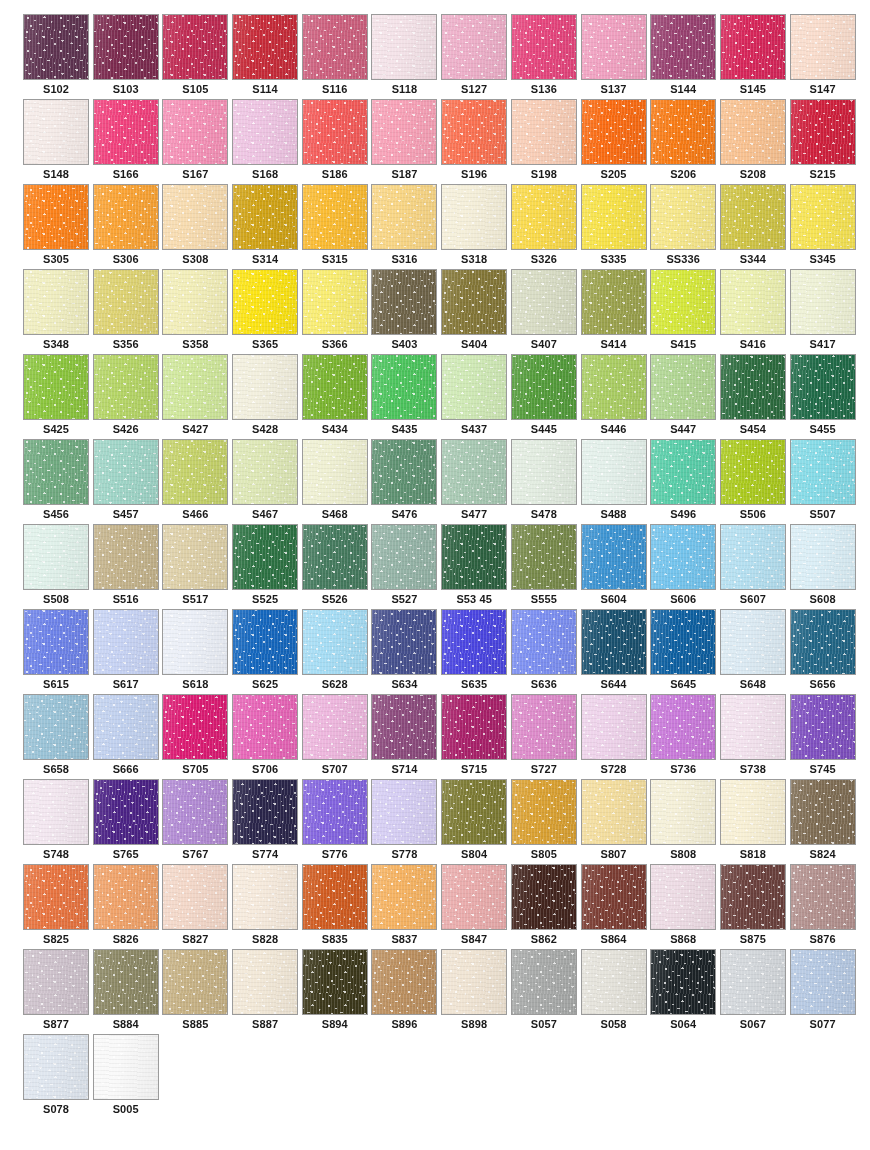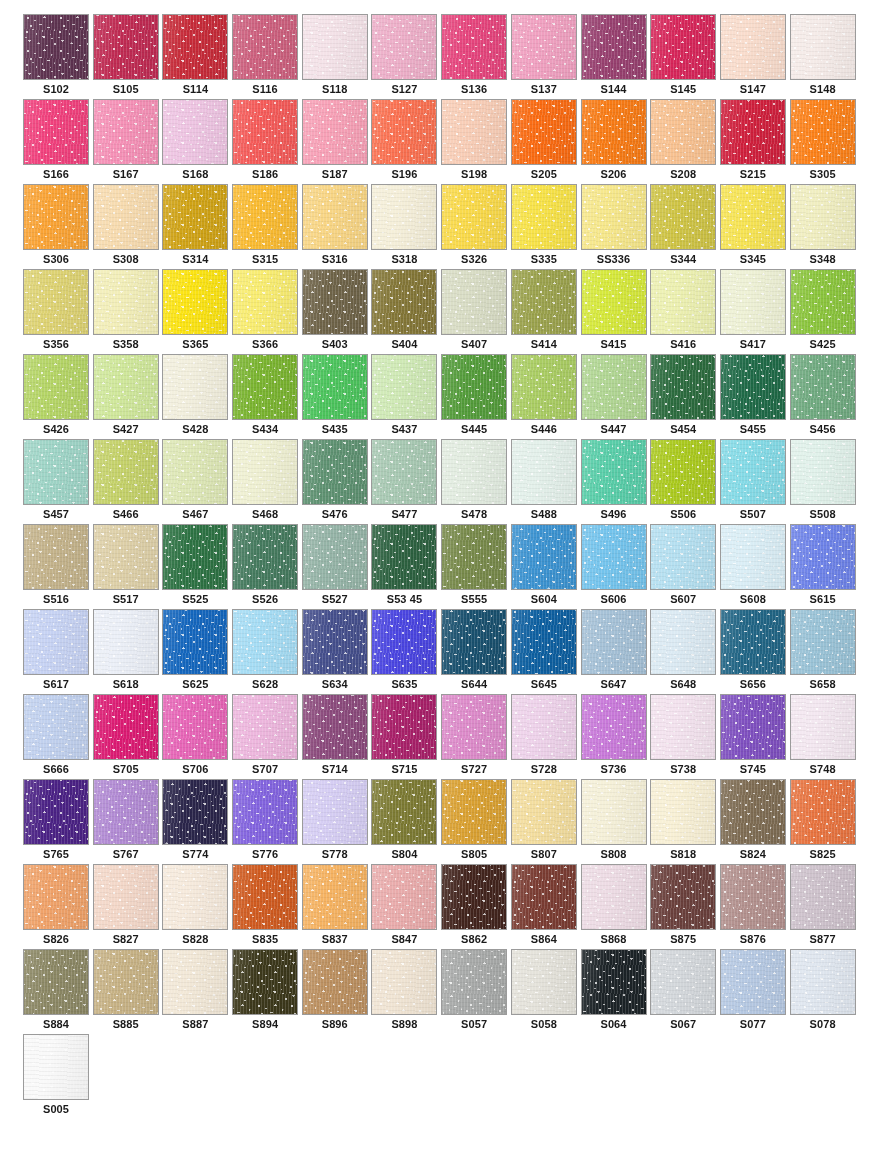--- a/index.html
+++ b/index.html
@@ -111,20 +111,24 @@
 <style>.chip[data-sp="0"]::before{background-position:0px 0px;}.chip[data-sp="1"]::before{background-position:11px 19px;}.chip[data-sp="2"]::before{background-position:22px 5px;}.chip[data-sp="3"]::before{background-position:0px 24px;}.chip[data-sp="4"]::before{background-position:11px 10px;}.chip[data-sp="5"]::before{background-position:22px 29px;}.chip[data-sp="6"]::before{background-position:0px 15px;}.chip[data-sp="7"]::before{background-position:11px 1px;}.chip[data-sp="8"]::before{background-position:22px 20px;}.chip[data-sp="9"]::before{background-position:0px 6px;}.chip[data-sp="10"]::before{background-position:11px 25px;}.chip[data-sp="11"]::before{background-position:22px 11px;}.chip[data-sp="12"]::before{background-position:0px 30px;}.chip[data-sp="13"]::before{background-position:11px 16px;}.chip[data-sp="14"]::before{background-position:22px 2px;}.chip[data-sp="15"]::before{background-position:0px 21px;}.chip[data-sp="16"]::before{background-position:11px 7px;}.chip[data-sp="17"]::before{background-position:22px 26px;}.chip[data-sp="18"]::before{background-position:0px 12px;}.chip[data-sp="19"]::before{background-position:11px 31px;}.chip[data-sp="20"]::before{background-position:22px 17px;}.chip[data-sp="21"]::before{background-position:0px 3px;}.chip[data-sp="22"]::before{background-position:11px 22px;}.chip[data-sp="23"]::before{background-position:22px 8px;}.chip[data-sp="24"]::before{background-position:0px 27px;}.chip[data-sp="25"]::before{background-position:11px 13px;}.chip[data-sp="26"]::before{background-position:22px 32px;}.chip[data-sp="27"]::before{background-position:0px 18px;}.chip[data-sp="28"]::before{background-position:11px 4px;}.chip[data-sp="29"]::before{background-position:22px 23px;}.chip[data-sp="30"]::before{background-position:0px 9px;}.chip[data-sp="31"]::before{background-position:11px 28px;}.chip[data-sp="32"]::before{background-position:22px 14px;}.chip[data-sp="33"]::before{background-position:0px 0px;}.chip[data-sp="34"]::before{background-position:11px 19px;}.chip[data-sp="35"]::before{background-position:22px 5px;}.chip[data-sp="36"]::before{background-position:0px 24px;}.chip[data-sp="37"]::before{background-position:11px 10px;}.chip[data-sp="38"]::before{background-position:22px 29px;}.chip[data-sp="39"]::before{background-position:0px 15px;}.chip[data-sp="40"]::before{background-position:11px 1px;}.chip[data-sp="41"]::before{background-position:22px 20px;}.chip[data-sp="42"]::before{background-position:0px 6px;}.chip[data-sp="43"]::before{background-position:11px 25px;}.chip[data-sp="44"]::before{background-position:22px 11px;}.chip[data-sp="45"]::before{background-position:0px 30px;}.chip[data-sp="46"]::before{background-position:11px 16px;}.chip[data-sp="47"]::before{background-position:22px 2px;}.chip[data-sp="48"]::before{background-position:0px 21px;}.chip[data-sp="49"]::before{background-position:11px 7px;}.chip[data-sp="50"]::before{background-position:22px 26px;}.chip[data-sp="51"]::before{background-position:0px 12px;}.chip[data-sp="52"]::before{background-position:11px 31px;}.chip[data-sp="53"]::before{background-position:22px 17px;}.chip[data-sp="54"]::before{background-position:0px 3px;}.chip[data-sp="55"]::before{background-position:11px 22px;}.chip[data-sp="56"]::before{background-position:22px 8px;}.chip[data-sp="57"]::before{background-position:0px 27px;}.chip[data-sp="58"]::before{background-position:11px 13px;}.chip[data-sp="59"]::before{background-position:22px 32px;}.chip[data-sp="60"]::before{background-position:0px 18px;}.chip[data-sp="61"]::before{background-position:11px 4px;}.chip[data-sp="62"]::before{background-position:22px 23px;}.chip[data-sp="63"]::before{background-position:0px 9px;}.chip[data-sp="64"]::before{background-position:11px 28px;}.chip[data-sp="65"]::before{background-position:22px 14px;}.chip[data-sp="66"]::before{background-position:0px 0px;}.chip[data-sp="67"]::before{background-position:11px 19px;}.chip[data-sp="68"]::before{background-position:22px 5px;}.chip[data-sp="69"]::before{background-position:0px 24px;}.chip[data-sp="70"]::before{background-position:11px 10px;}.chip[data-sp="71"]::before{background-position:22px 29px;}.chip[data-sp="72"]::before{background-position:0px 15px;}.chip[data-sp="73"]::before{background-position:11px 1px;}.chip[data-sp="74"]::before{background-position:22px 20px;}.chip[data-sp="75"]::before{background-position:0px 6px;}.chip[data-sp="76"]::before{background-position:11px 25px;}.chip[data-sp="77"]::before{background-position:22px 11px;}.chip[data-sp="78"]::before{background-position:0px 30px;}.chip[data-sp="79"]::before{background-position:11px 16px;}.chip[data-sp="80"]::before{background-position:22px 2px;}.chip[data-sp="81"]::before{background-position:0px 21px;}.chip[data-sp="82"]::before{background-position:11px 7px;}.chip[data-sp="83"]::before{background-position:22px 26px;}.chip[data-sp="84"]::before{background-position:0px 12px;}.chip[data-sp="85"]::before{background-position:11px 31px;}.chip[data-sp="86"]::before{background-position:22px 17px;}.chip[data-sp="87"]::before{background-position:0px 3px;}.chip[data-sp="88"]::before{background-position:11px 22px;}.chip[data-sp="89"]::before{background-position:22px 8px;}.chip[data-sp="90"]::before{background-position:0px 27px;}.chip[data-sp="91"]::before{background-position:11px 13px;}.chip[data-sp="92"]::before{background-position:22px 32px;}.chip[data-sp="93"]::before{background-position:0px 18px;}.chip[data-sp="94"]::before{background-position:11px 4px;}.chip[data-sp="95"]::before{background-position:22px 23px;}.chip[data-sp="96"]::before{background-position:0px 9px;}.chip[data-sp="97"]::before{background-position:11px 28px;}.chip[data-sp="98"]::before{background-position:22px 14px;}.chip[data-sp="99"]::before{background-position:0px 0px;}.chip[data-sp="100"]::before{background-position:11px 19px;}.chip[data-sp="101"]::before{background-position:22px 5px;}.chip[data-sp="102"]::before{background-position:0px 24px;}.chip[data-sp="103"]::before{background-position:11px 10px;}.chip[data-sp="104"]::before{background-position:22px 29px;}.chip[data-sp="105"]::before{background-position:0px 15px;}.chip[data-sp="106"]::before{background-position:11px 1px;}.chip[data-sp="107"]::before{background-position:22px 20px;}.chip[data-sp="108"]::before{background-position:0px 6px;}.chip[data-sp="109"]::before{background-position:11px 25px;}.chip[data-sp="110"]::before{background-position:22px 11px;}.chip[data-sp="111"]::before{background-position:0px 30px;}.chip[data-sp="112"]::before{background-position:11px 16px;}.chip[data-sp="113"]::before{background-position:22px 2px;}.chip[data-sp="114"]::before{background-position:0px 21px;}.chip[data-sp="115"]::before{background-position:11px 7px;}.chip[data-sp="116"]::before{background-position:22px 26px;}.chip[data-sp="117"]::before{background-position:0px 12px;}.chip[data-sp="118"]::before{background-position:11px 31px;}.chip[data-sp="119"]::before{background-position:22px 17px;}.chip[data-sp="120"]::before{background-position:0px 3px;}.chip[data-sp="121"]::before{background-position:11px 22px;}.chip[data-sp="122"]::before{background-position:22px 8px;}.chip[data-sp="123"]::before{background-position:0px 27px;}.chip[data-sp="124"]::before{background-position:11px 13px;}.chip[data-sp="125"]::before{background-position:22px 32px;}.chip[data-sp="126"]::before{background-position:0px 18px;}.chip[data-sp="127"]::before{background-position:11px 4px;}.chip[data-sp="128"]::before{background-position:22px 23px;}.chip[data-sp="129"]::before{background-position:0px 9px;}.chip[data-sp="130"]::before{background-position:11px 28px;}.chip[data-sp="131"]::before{background-position:22px 14px;}.chip[data-sp="132"]::before{background-position:0px 0px;}.chip[data-sp="133"]::before{background-position:11px 19px;}.chip[data-sp="134"]::before{background-position:22px 5px;}.chip[data-sp="135"]::before{background-position:0px 24px;}.chip[data-sp="136"]::before{background-position:11px 10px;}.chip[data-sp="137"]::before{background-position:22px 29px;}.chip[data-sp="138"]::before{background-position:0px 15px;}.chip[data-sp="139"]::before{background-position:11px 1px;}.chip[data-sp="140"]::before{background-position:22px 20px;}.chip[data-sp="141"]::before{background-position:0px 6px;}.chip[data-sp="142"]::before{background-position:11px 25px;}.chip[data-sp="143"]::before{background-position:22px 11px;}.chip[data-sp="144"]::before{background-position:0px 30px;}.chip[data-sp="145"]::before{background-position:11px 16px;}.chip[data-sp="146"]::before{background-position:22px 2px;}.chip[data-sp="147"]::before{background-position:0px 21px;}.chip[data-sp="148"]::before{background-position:11px 7px;}.chip[data-sp="149"]::before{background-position:22px 26px;}</style></head>
 <body>
 
 <div id="chart">
   <div class="swatch-grid">
       <div class="swatch-cell">
         <div class="chip" data-sp="0" style="background-color: rgb(94, 51, 80); --p: 0; background-position: 0px 0px;"></div>
         <div class="chip-label">S102</div>
       </div>
       <div class="swatch-cell">
+        <div class="chip" data-sp="1" style="background-color: rgb(123, 42, 78); --p: 1; background-position: 13px 7px;"></div>
+        <div class="chip-label">S103</div>
+      </div>
+      <div class="swatch-cell">
         <div class="chip" data-sp="2" style="background-color: rgb(191, 42, 82); --p: 2; background-position: 26px 14px;"></div>
         <div class="chip-label">S105</div>
       </div>
       <div class="swatch-cell">
         <div class="chip" data-sp="3" style="background-color: rgb(198, 42, 56); --p: 3; background-position: 6px 21px;"></div>
         <div class="chip-label">S114</div>
       </div>
       <div class="swatch-cell">
         <div class="chip" data-sp="4" style="background-color: rgb(204, 95, 125); --p: 4; background-position: 19px 28px;"></div>
         <div class="chip-label">S116</div>
@@ -467,30 +471,30 @@
       </div>
       <div class="swatch-cell">
         <div class="chip" data-sp="89" style="background-color: rgb(69, 79, 140); --p: 89; background-position: 2px 29px;"></div>
         <div class="chip-label">S634</div>
       </div>
       <div class="swatch-cell">
         <div class="chip" data-sp="90" style="background-color: rgb(74, 69, 224); --p: 90; background-position: 15px 3px;"></div>
         <div class="chip-label">S635</div>
       </div>
       <div class="swatch-cell">
+        <div class="chip" data-sp="91" style="background-color: rgb(123, 142, 240); --p: 91; background-position: 28px 10px;"></div>
+        <div class="chip-label">S636</div>
+      </div>
+      <div class="swatch-cell">
         <div class="chip" data-sp="92" style="background-color: rgb(25, 80, 110); --p: 92; background-position: 8px 17px;"></div>
         <div class="chip-label">S644</div>
       </div>
       <div class="swatch-cell">
         <div class="chip" data-sp="93" style="background-color: rgb(13, 95, 160); --p: 93; background-position: 21px 24px;"></div>
         <div class="chip-label">S645</div>
-      </div>
-      <div class="swatch-cell">
-        <div class="chip" data-sp="94" style="background-color: rgb(164, 192, 214); --p: 94; background-position: 1px 31px;"></div>
-        <div class="chip-label">S647</div>
       </div>
       <div class="swatch-cell">
         <div class="chip" data-sp="95" style="background-color: rgb(219, 234, 243); --p: 95; background-position: 14px 5px;"></div>
         <div class="chip-label">S648</div>
       </div>
       <div class="swatch-cell">
         <div class="chip" data-sp="96" style="background-color: rgb(33, 101, 133); --p: 96; background-position: 27px 12px;"></div>
         <div class="chip-label">S656</div>
       </div>
       <div class="swatch-cell">

